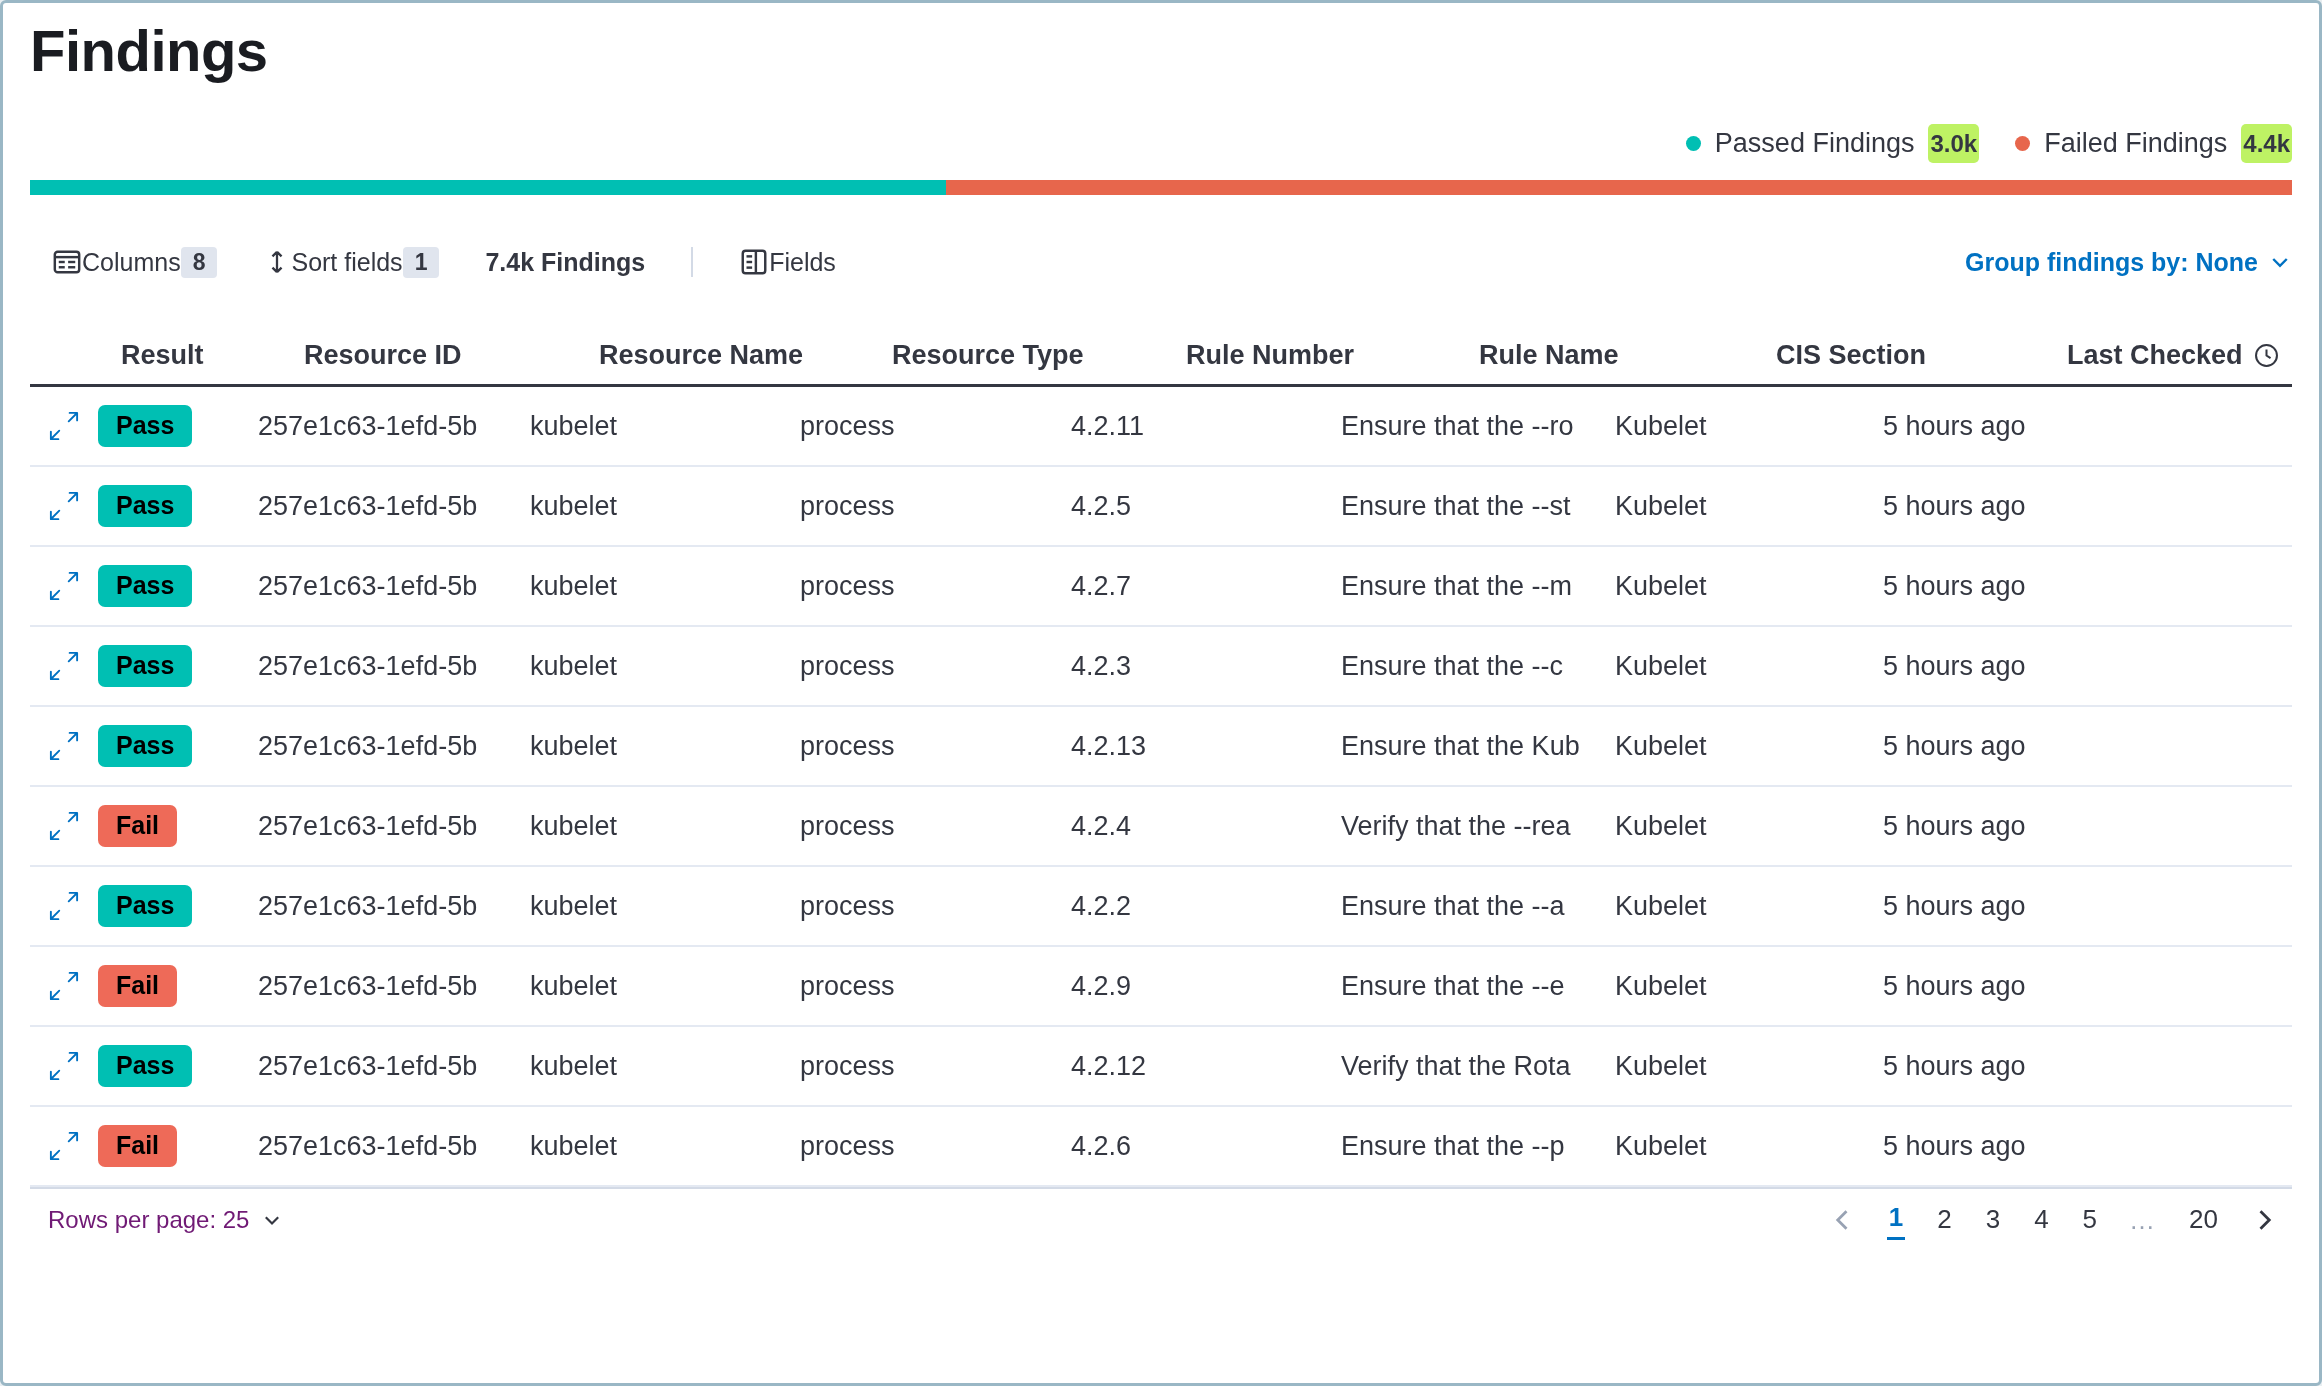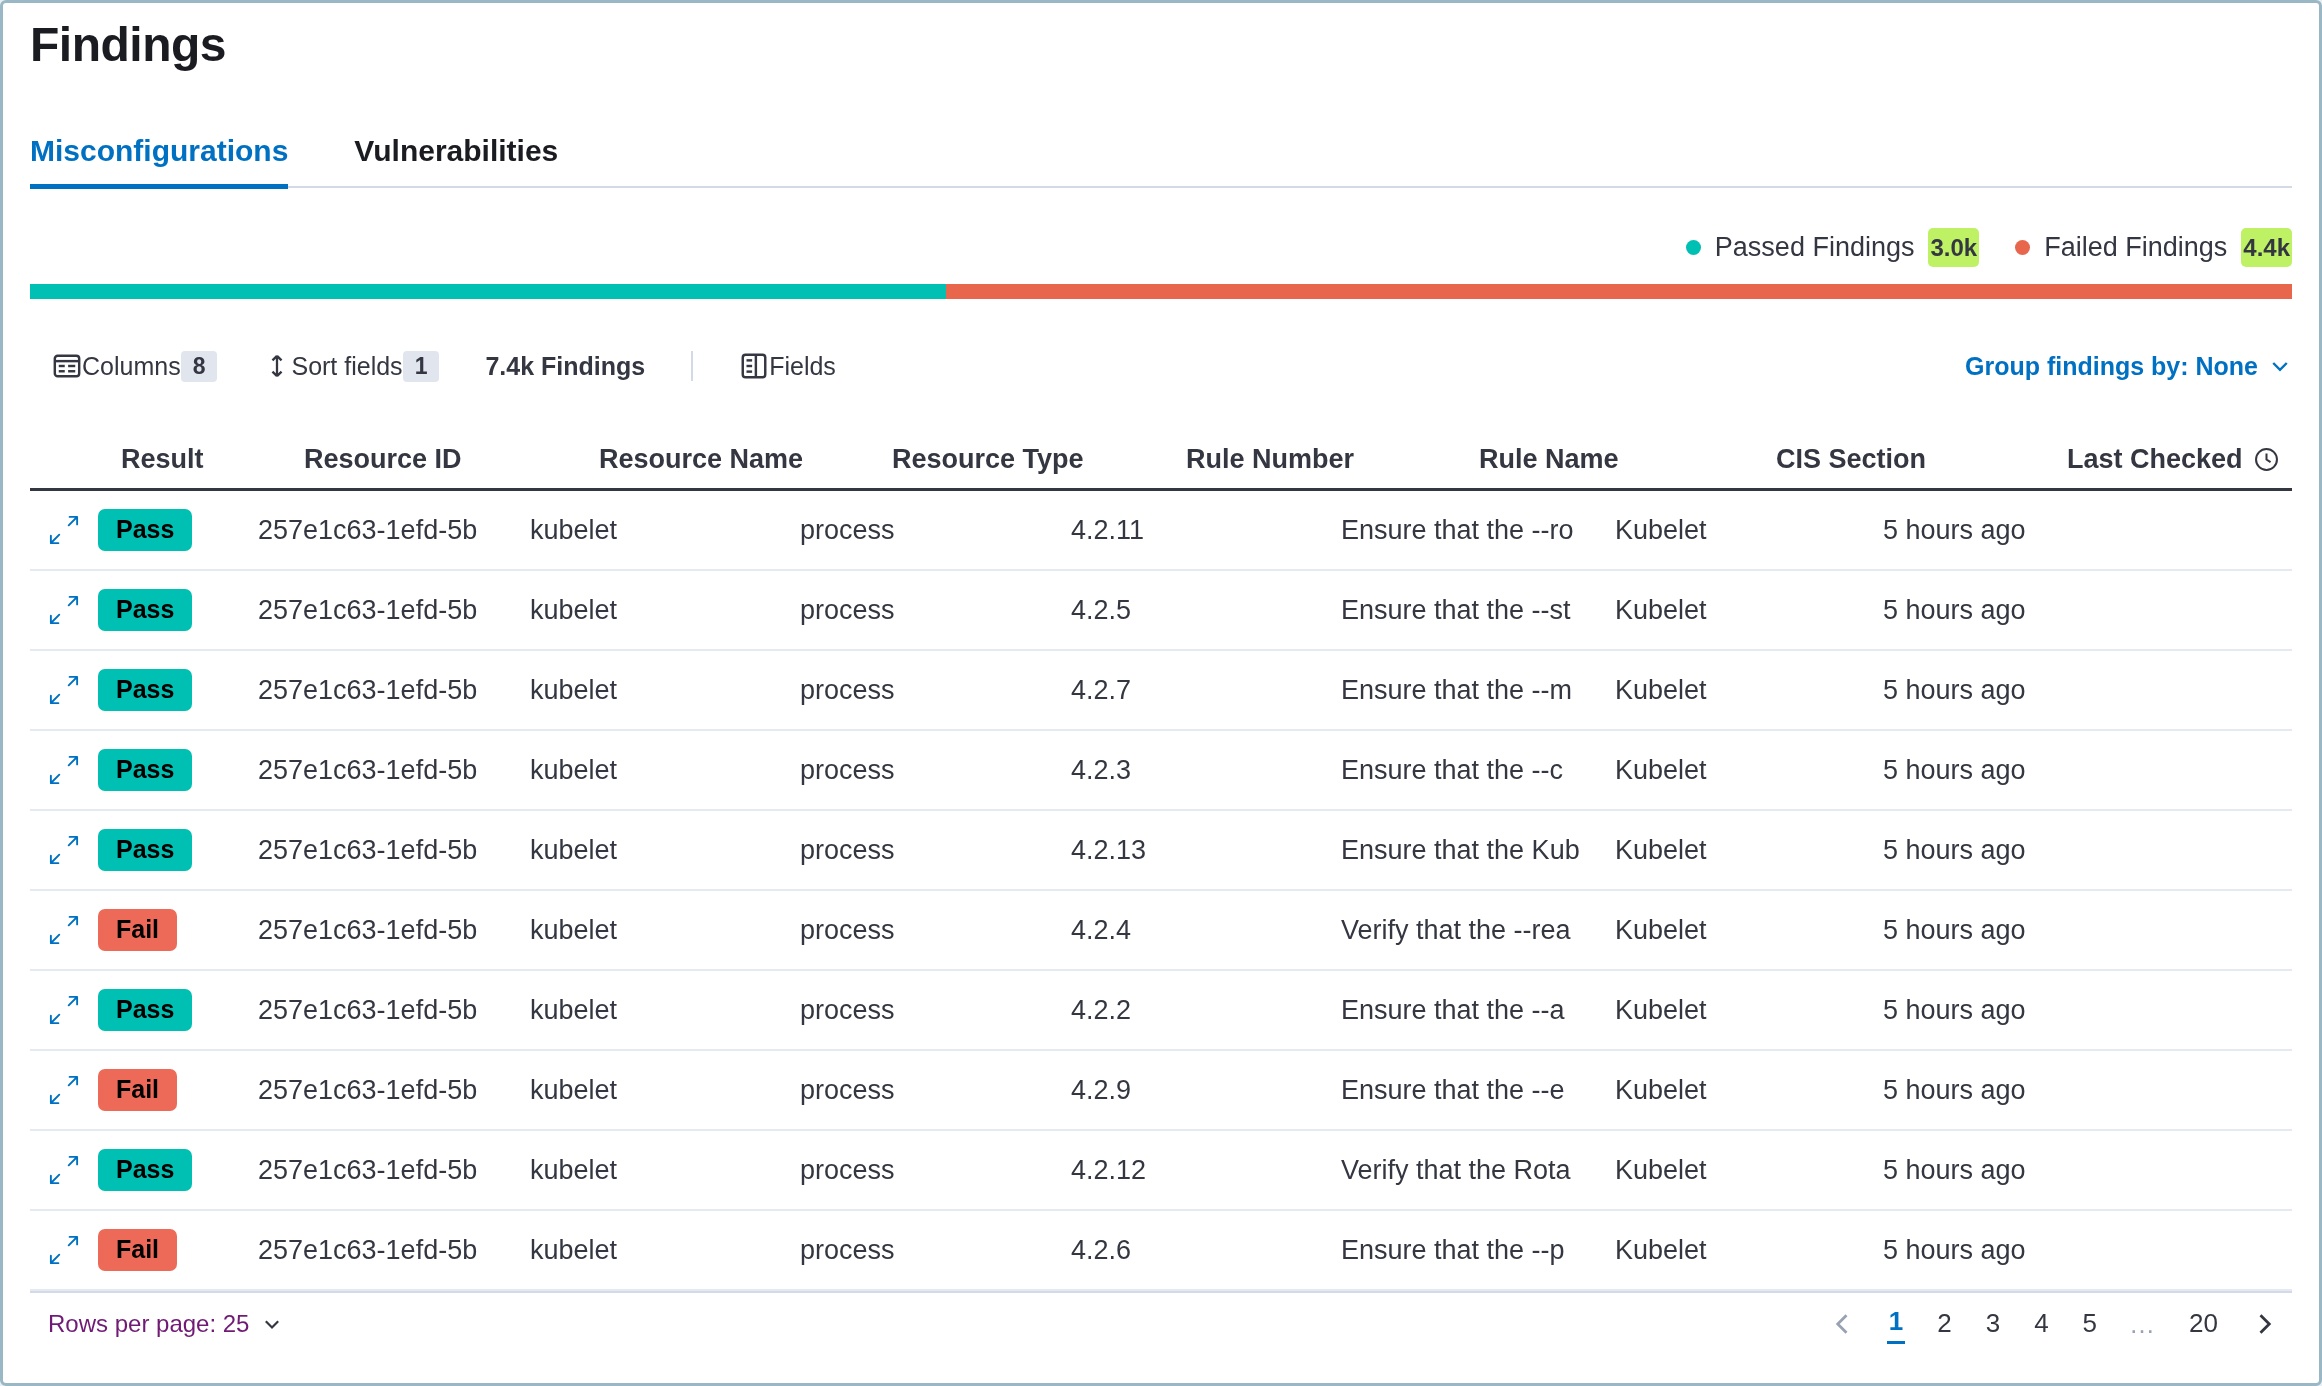--- a/index.html
+++ b/index.html
@@ -12,21 +12,21 @@
     border: 3px solid #9ab7c5;
     border-radius: 6px;
     overflow: hidden;
     position: relative;
   }
   .content { padding: 0 27px; }
 
   
   .page-title {
     margin-top: 14px;
-    font-size: 48px;
+    font-size: 58px;
     font-weight: 700;
     color: #1a1c21;
     letter-spacing: -0.5px;
   }
 
   .tabs {
     margin-top: 62px;
     display: flex;
     border-bottom: 2px solid #d3dae6;
   }
@@ -174,24 +174,20 @@
   svg { display: block; }
 </style>
 </head>
 <body>
 
 <div class="frame">
   <div class="content">
 
     <h1 class="page-title">Findings</h1>
 
-    <div class="tabs">
-      <button class="tab active">Misconfigurations</button>
-      <button class="tab">Vulnerabilities</button>
-    </div>
 
     <div class="legend-row">
       <div class="legend-item">
         <span class="dot" style="background: rgb(0, 191, 179);"></span>
         <span class="legend-label">Passed Findings</span>
         <span class="count-badge">3.0k</span>
       </div>
       <div class="legend-item">
         <span class="dot" style="background: rgb(231, 102, 76);"></span>
         <span class="legend-label">Failed Findings</span>

